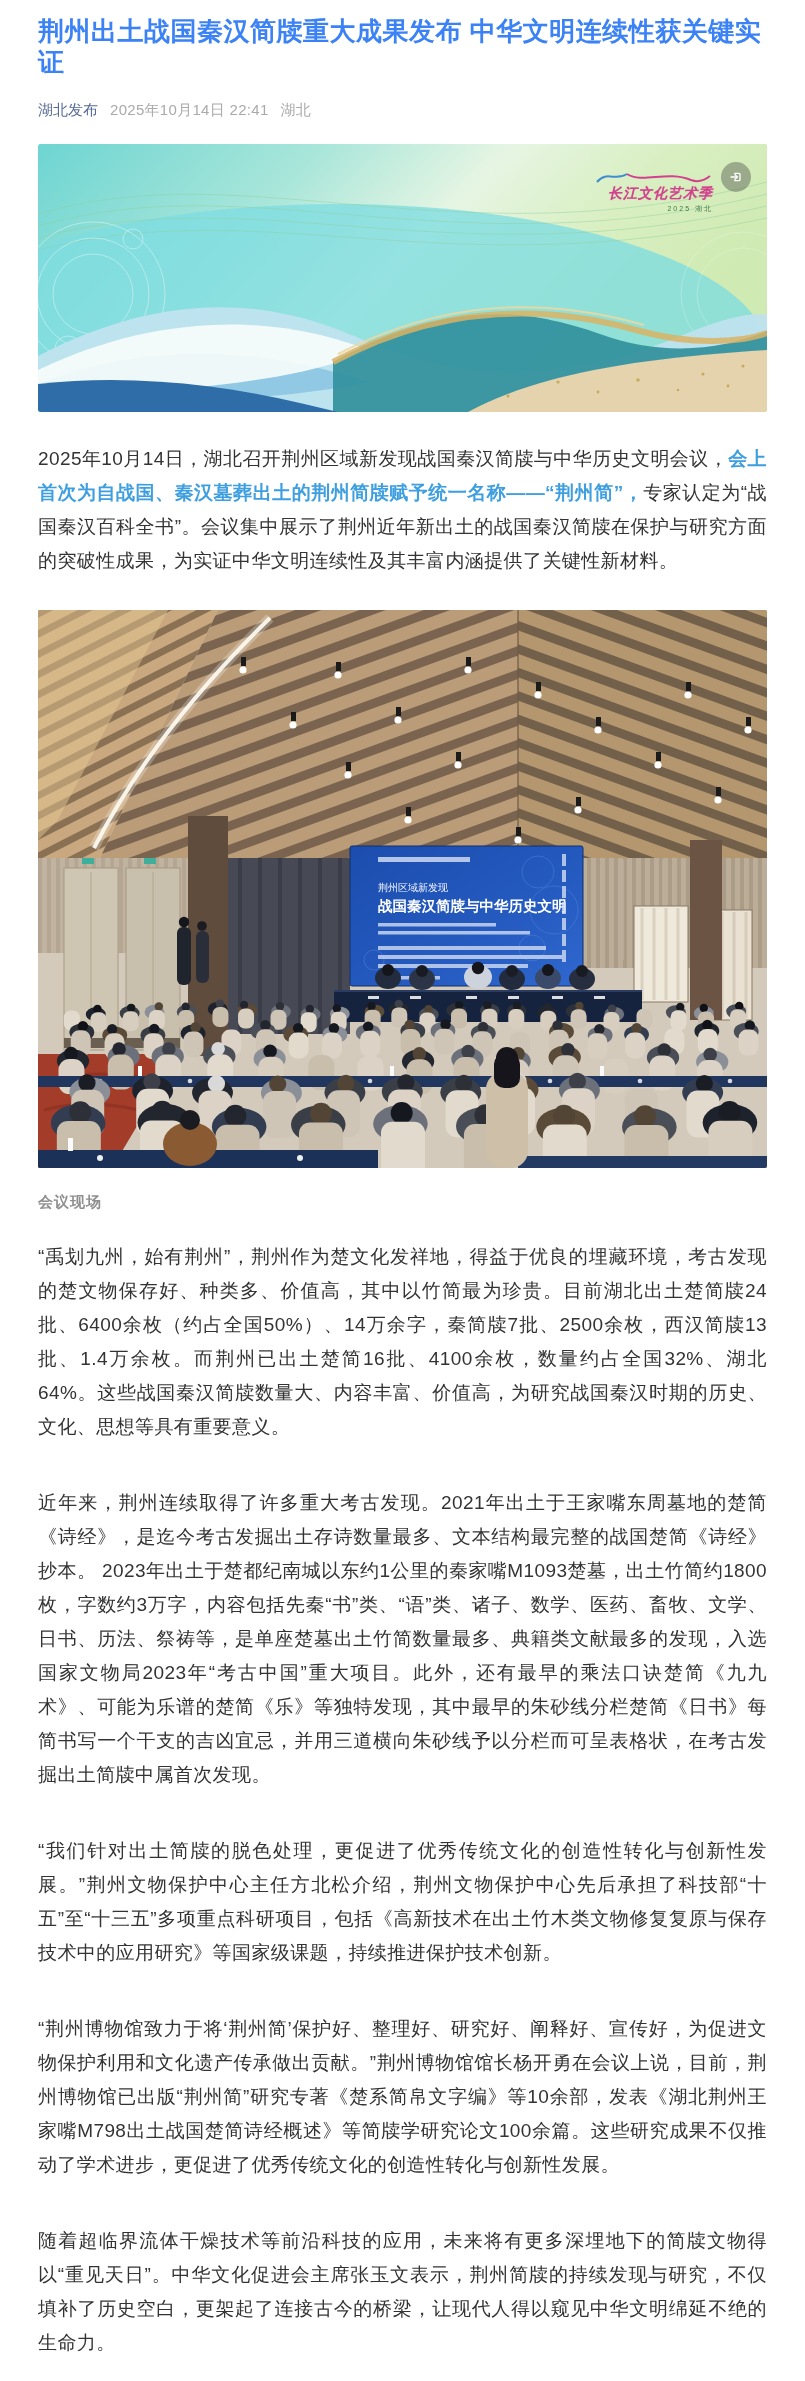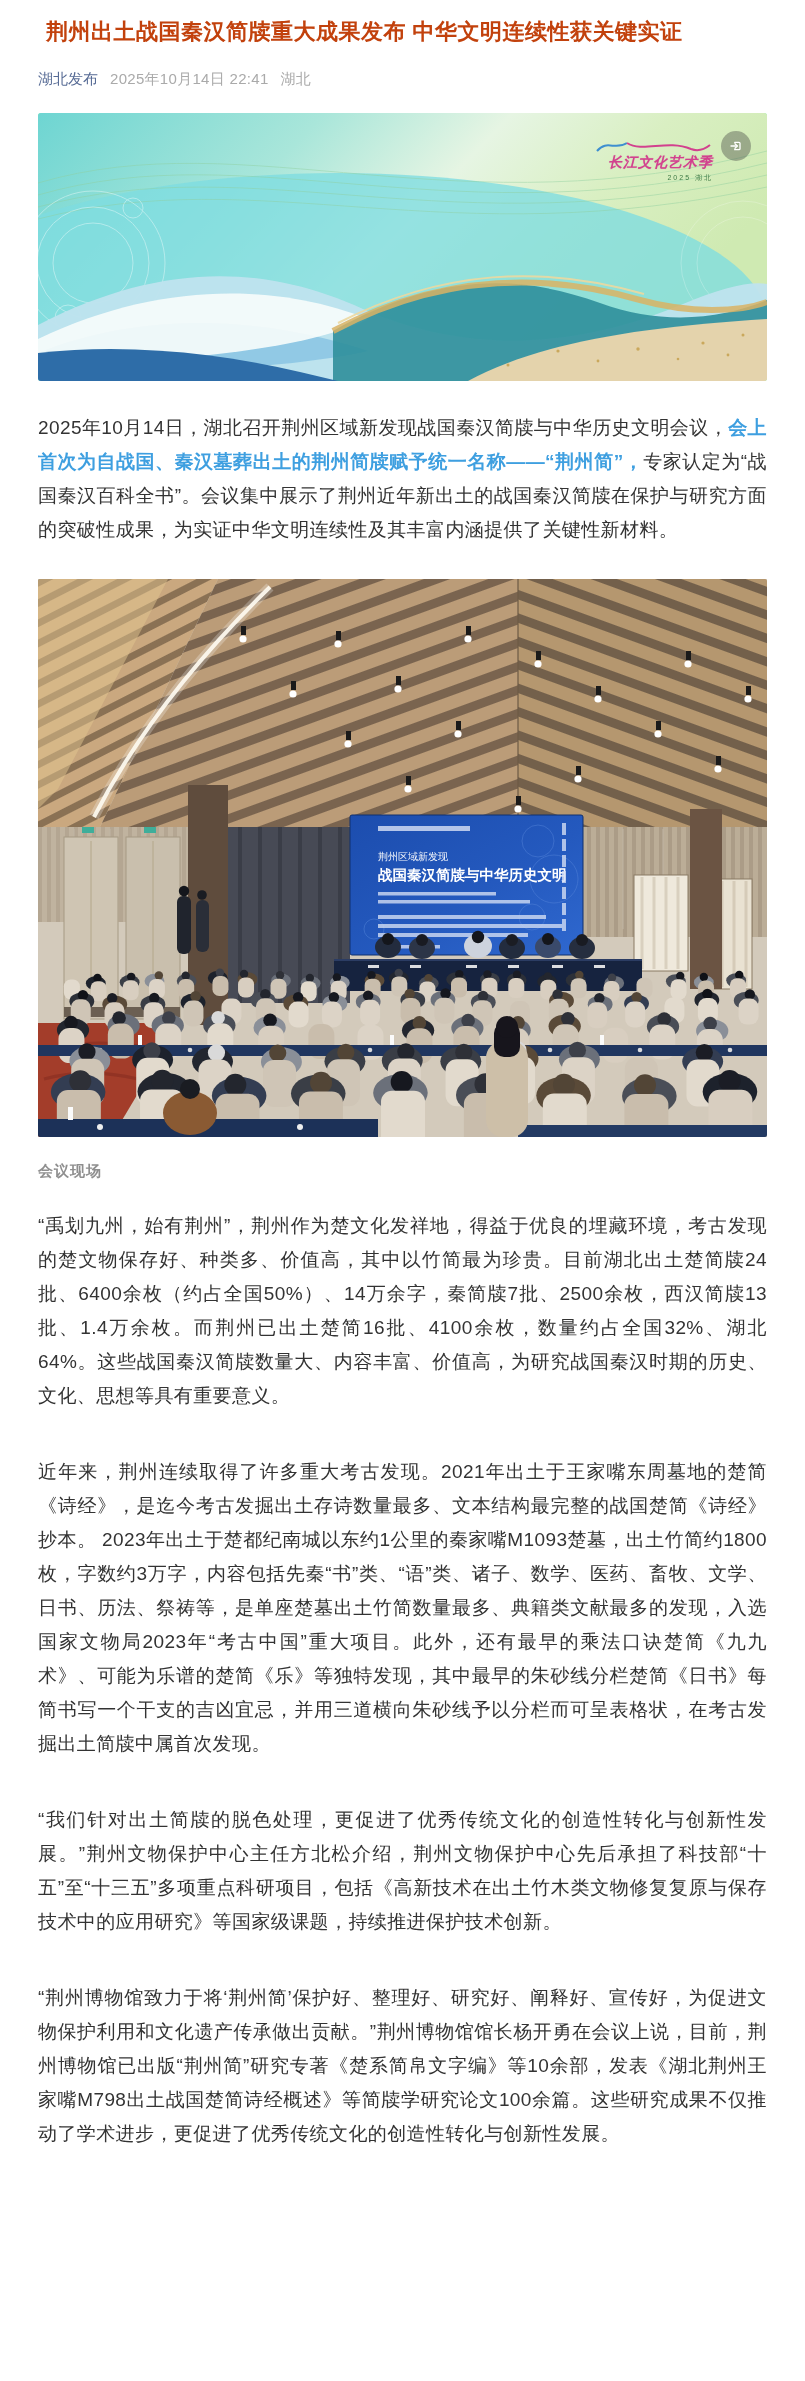--- a/index.html
+++ b/index.html
@@ -1,18 +1,18 @@
 <!DOCTYPE html>
 <html><head>
 <meta charset="utf-8">
 <style>
   html,body{margin:0;padding:0;background:#ffffff;}
   body{width:805px;font-family:"Liberation Sans","DejaVu Sans",sans-serif;-webkit-font-smoothing:antialiased;}
   .content{padding:10px 38px 30px 38px;}
-  .title{font-size:22px;line-height:31px;font-weight:700;color:#c2410c;margin:6px 0 0 8px;letter-spacing:0.5px;}
+  .title{font-size:26px;line-height:31px;font-weight:700;color:#3b82f6;margin:6px 0 0 0;letter-spacing:0.5px;}
   .meta{margin-top:15px;display:flex;align-items:baseline;gap:12px;font-size:15px;}
   .meta .source{color:#576b95;font-weight:500;text-decoration:none;cursor:pointer;}
   .meta .time,.meta .loc{color:#aaaaaa;letter-spacing:0.3px;margin-top:8px;}
   .banner{position:relative;margin-top:24px;width:729px;height:268px;overflow:hidden;border-radius:3px;background:#86efac;}
   .banner svg.art{position:absolute;inset:0;display:block;}
   .fest-logo{position:absolute;top:24px;right:54px;width:150px;text-align:right;pointer-events:none;}
   .fest-logo .squiggle{display:block;margin-left:auto;}
   .fest-logo .t{font-size:14px;font-weight:700;font-style:italic;color:#d2418e;letter-spacing:1px;line-height:14px;text-shadow:0 0 1px rgba(210,65,142,.4);}
   .fest-logo .s{margin-top:4px;font-size:7px;color:#3f7a46;letter-spacing:2px;}
   .share-btn{position:absolute;top:18px;right:16px;width:30px;height:30px;border-radius:50%;background:rgba(60,60,60,0.38);display:flex;align-items:center;justify-content:center;cursor:pointer;}
@@ -563,14 +563,15 @@
       </g>
     </svg>
   </figure>
 
   <div class="caption">会议现场</div>
 
   <p class="para after-caption">“禹划九州，始有荆州”，荆州作为楚文化发祥地，得益于优良的埋藏环境，考古发现的楚文物保存好、种类多、价值高，其中以竹简最为珍贵。目前湖北出土楚简牍24批、6400余枚（约占全国50%）、14万余字，秦简牍7批、2500余枚，西汉简牍13批、1.4万余枚。而荆州已出土楚简16批、4100余枚，数量约占全国32%、湖北64%。这些战国秦汉简牍数量大、内容丰富、价值高，为研究战国秦汉时期的历史、文化、思想等具有重要意义。</p>
   <p class="para">近年来，荆州连续取得了许多重大考古发现。2021年出土于王家嘴东周墓地的楚简《诗经》，是迄今考古发掘出土存诗数量最多、文本结构最完整的战国楚简《诗经》抄本。 2023年出土于楚都纪南城以东约1公里的秦家嘴M1093楚墓，出土竹简约1800枚，字数约3万字，内容包括先秦“书”类、“语”类、诸子、数学、医药、畜牧、文学、日书、历法、祭祷等，是单座楚墓出土竹简数量最多、典籍类文献最多的发现，入选国家文物局2023年“考古中国”重大项目。此外，还有最早的乘法口诀楚简《九九术》、可能为乐谱的楚简《乐》等独特发现，其中最早的朱砂线分栏楚简《日书》每简书写一个干支的吉凶宜忌，并用三道横向朱砂线予以分栏而可呈表格状，在考古发掘出土简牍中属首次发现。</p>
   <p class="para">“我们针对出土简牍的脱色处理，更促进了优秀传统文化的创造性转化与创新性发展。”荆州文物保护中心主任方北松介绍，荆州文物保护中心先后承担了科技部“十五”至“十三五”多项重点科研项目，包括《高新技术在出土竹木类文物修复复原与保存技术中的应用研究》等国家级课题，持续推进保护技术创新。</p>
   <p class="para">“荆州博物馆致力于将‘荆州简’保护好、整理好、研究好、阐释好、宣传好，为促进文物保护利用和文化遗产传承做出贡献。”荆州博物馆馆长杨开勇在会议上说，目前，荆州博物馆已出版“荆州简”研究专著《楚系简帛文字编》等10余部，发表《湖北荆州王家嘴M798出土战国楚简诗经概述》等简牍学研究论文100余篇。这些研究成果不仅推动了学术进步，更促进了优秀传统文化的创造性转化与创新性发展。</p>
+  <p class="para">随着超临界流体干燥技术等前沿科技的应用，未来将有更多深埋地下的简牍文物得以“重见天日”。中华文化促进会主席张玉文表示，荆州简牍的持续发现与研究，不仅填补了历史空白，更架起了连接古今的桥梁，让现代人得以窥见中华文明绵延不绝的生命力。</p>
 
 </div>
 
 </body></html>

